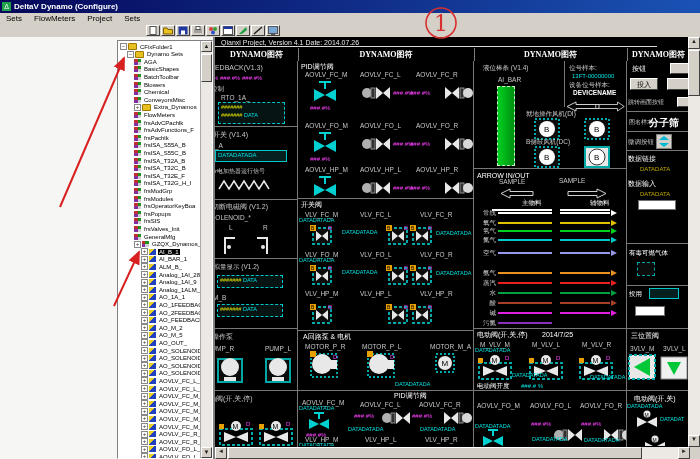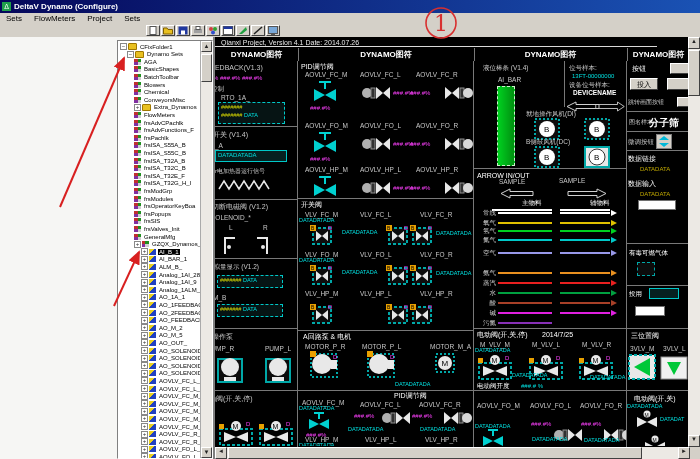--- a/index.html
+++ b/index.html
@@ -36,21 +36,21 @@
   .tscroll{position:absolute;right:0;top:0;width:11px;height:100%;background:#ece9e4;border-left:1px solid #aaa;}
   .sbtn{position:absolute;left:0;width:11px;height:11px;background:#d4d0c8;border:1px solid;
     border-color:#fff #404040 #404040 #fff;font-size:6px;line-height:9px;text-align:center;color:#222;box-sizing:border-box;}
   .sthumb{position:absolute;background:#d4d0c8;border:1px solid;border-color:#fff #404040 #404040 #fff;box-sizing:border-box;}
   
   #canvas{position:absolute;left:213px;top:0;width:487px;height:422px;background:#000;
     border-left:2px solid #808080;box-sizing:border-box;overflow:hidden;}
   .doc-title{position:absolute;left:6px;top:2px;font-size:7px;color:#e8e8e8;white-space:nowrap;}
   .tline{position:absolute;left:0;top:9px;width:442px;height:1px;background:#d8d8d8;}
   .hdrrow{position:absolute;left:0;top:11px;height:13px;}
-  .hdr{position:absolute;top:0;height:13px;color:#fff;font-weight:bold;font-size:8px;text-align:center;line-height:13px;white-space:nowrap;overflow:hidden;}
+  .hdr{position:absolute;top:0;height:13px;color:#fff;font-weight:bold;font-size:8px;text-align:center;line-height:13px;white-space:nowrap;overflow:hidden;font-family:Liberation Serif, serif;}
   .col{position:absolute;top:24px;height:386px;border-right:1px solid #787878;box-sizing:border-box;}
   .sec{position:relative;border-bottom:1px solid #787878;box-sizing:border-box;overflow:hidden;}
   .sec:last-child{border-bottom:none;}
   .lbl{position:absolute;color:#c8c8c8;font-size:6.5px;line-height:1.1;white-space:nowrap;}
   .lbl7{position:absolute;color:#c8c8c8;font-size:7px;line-height:1.1;white-space:nowrap;}
   .wh{color:#fff;}
   .cy{position:absolute;color:#00e0e0;font-size:5.5px;line-height:1;white-space:nowrap;}
   .mg{position:absolute;color:#ff40ff;font-size:6px;line-height:1;white-space:nowrap;}
   .yl{position:absolute;color:#c0a800;font-size:6px;line-height:1;white-space:nowrap;}
   .databox{position:absolute;border:1px dashed #00c8c8;background:#061414;padding:1px 2px;box-sizing:border-box;}

